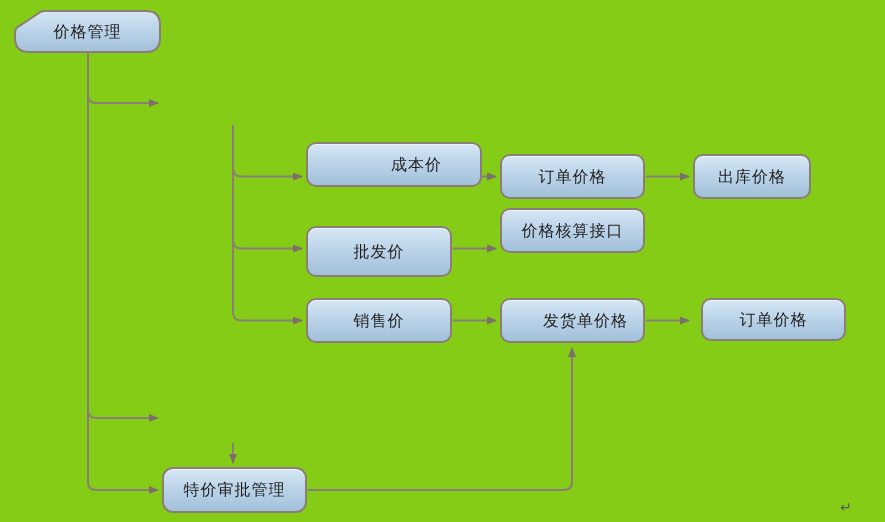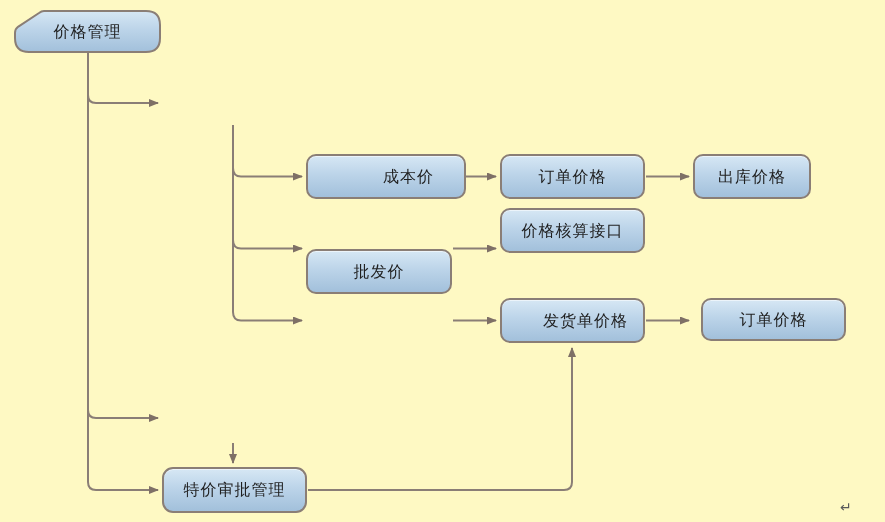--- a/index.html
+++ b/index.html
@@ -1,19 +1,19 @@
 <!DOCTYPE html>
 <html><head>
 <meta charset="utf-8">
 <style>
   html,body{margin:0;padding:0;background:#fff;}
   .stage{
     position:relative;
     width:885px;height:522px;
-    background:#fef9c3;
+    background:#84cc16;
     font-family:"Liberation Serif","DejaVu Serif",serif;
     overflow:hidden;
   }
   .connectors{
     position:absolute;left:0;top:0;width:885px;height:522px;z-index:1;
   }
   .node{
     position:absolute;
     box-sizing:border-box;
     border:2px solid #8a7e76;
@@ -88,40 +88,43 @@
           <stop offset="0.45" stop-color="#bcd4e9"></stop>
           <stop offset="1" stop-color="#a2c0db"></stop>
         </linearGradient>
       </defs>
       <path d="M 30 1 H 132 Q 146 1 146 15 V 28 Q 146 42 132 42 H 15 Q 1 42 1 28 V 23 Q 1 19 4 16.8 L 25 3 Q 27.5 1 30 1 Z" fill="url(#gcard)" stroke="#8a7e76" stroke-width="2"></path>
     </svg>
     <span class="lbl">价格管理</span>
   </div>
 
 
-  <div class="node" style="left:306px;top:154px;width:160px;height:45px;padding-left:45px;">
+  <div class="node" style="left:306px;top:142px;width:176px;height:45px;padding-left:45px;">
     <span class="lbl">成本价</span>
   </div>
 
   <div class="node" style="left:500px;top:154px;width:145px;height:45px;">
     <span class="lbl">订单价格</span>
   </div>
 
   <div class="node" style="left:693px;top:154px;width:118px;height:45px;">
     <span class="lbl">出库价格</span>
   </div>
 
-  <div class="node" style="left:306px;top:226px;width:146px;height:45px;margin-top:23px;">
+  <div class="node" style="left:306px;top:226px;width:146px;height:51px;">
     <span class="lbl">批发价</span>
   </div>
 
   <div class="node" style="left:500px;top:208px;width:145px;height:45px;">
     <span class="lbl">价格核算接口</span>
   </div>
 
+  <div class="node" style="left:306px;top:298px;width:146px;height:45px;">
+    <span class="lbl">销售价</span>
+  </div>
 
   <div class="node" style="left:500px;top:298px;width:145px;height:45px;padding-left:26px;">
     <span class="lbl">发货单价格</span>
   </div>
 
   <div class="node" style="left:693px;top:298px;width:145px;height:43px;margin-left:8px;">
     <span class="lbl">订单价格</span>
   </div>
 
 

